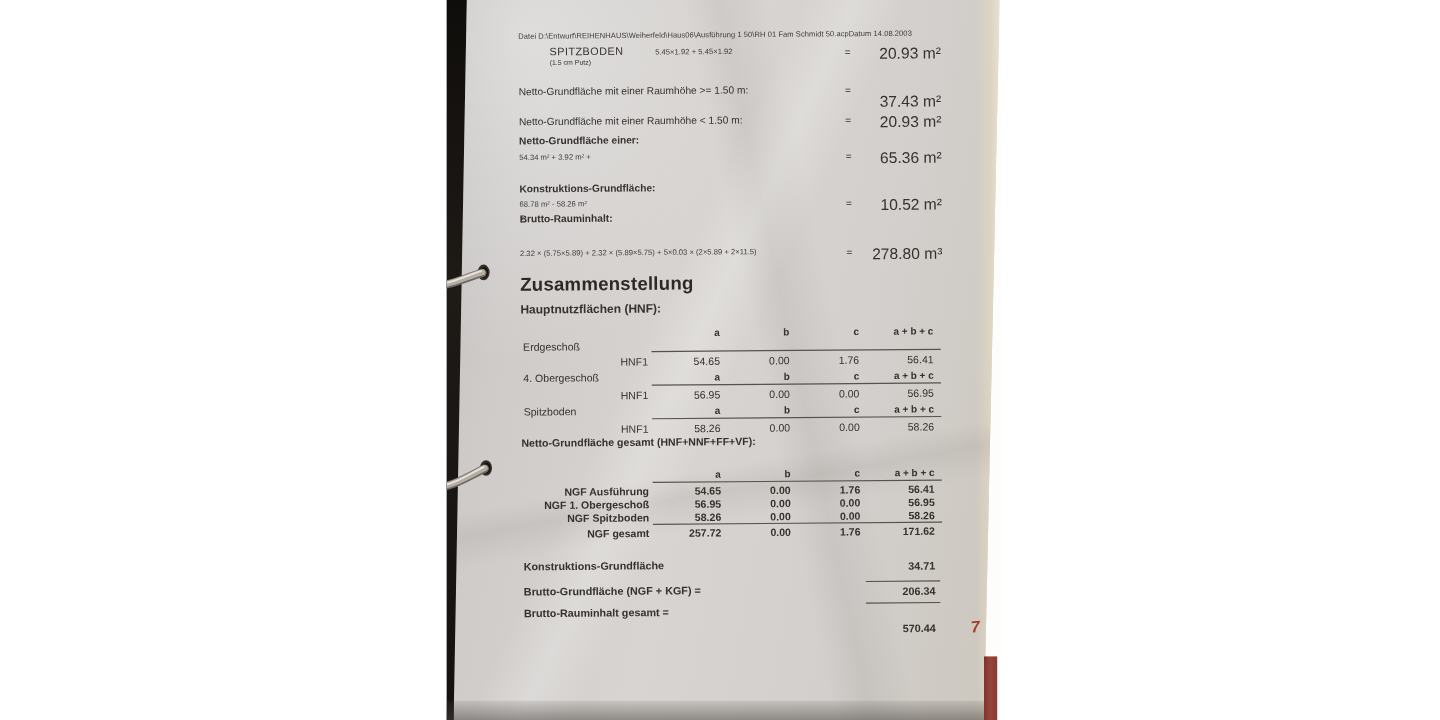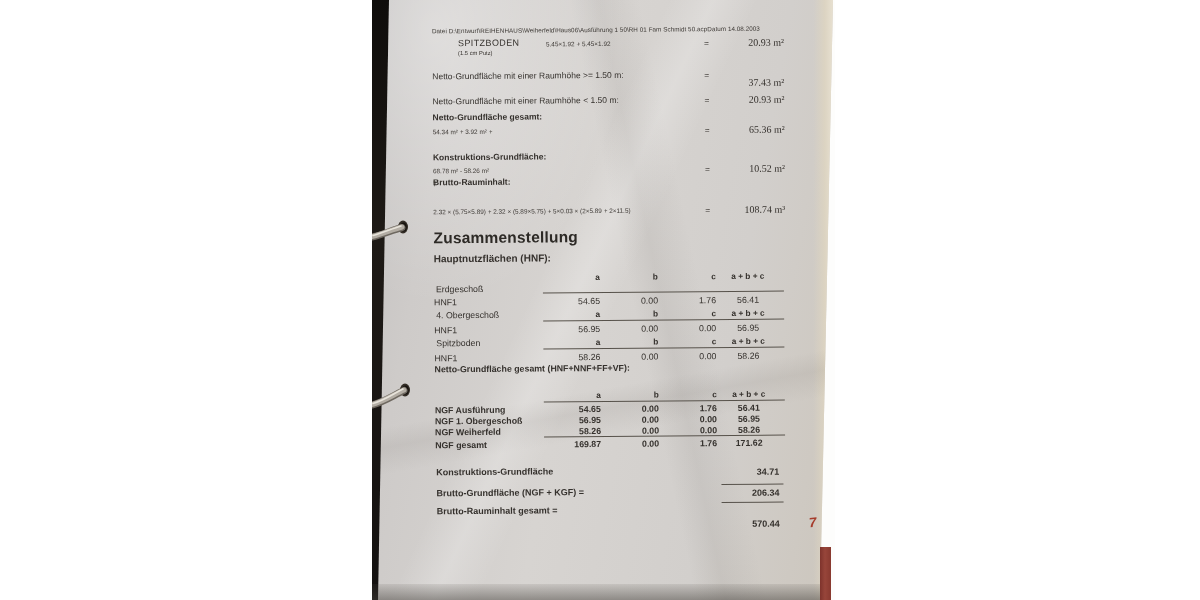--- a/index.html
+++ b/index.html
@@ -23,32 +23,32 @@
   .hdr{left:62px;top:26px;font-size:6.3px;color:#3d3935;letter-spacing:.05px;}
   .spz-label{left:88px;top:37px;font-size:9px;letter-spacing:.4px;}
   .spz-formula{left:176px;top:40px;font-size:6.4px;}
   .spz-sub{left:88px;top:49px;font-size:5.8px;}
   .lab{left:62px;}
   .eq{left:334px;font-size:8.4px;}
   .val{left:324px;width:90px;text-align:right;}
   .small{font-size:6.4px;color:#403c38;}
   .body{font-size:8.5px;}
   .bold{font-weight:700;}
-  .v{font-size:10px;font-family:Liberation Serif, serif;}
+  .v{font-size:13px;}
   .h1{left:62px;top:228px;font-size:15.5px;font-weight:700;letter-spacing:.2px;color:#2d2a26;}
   .h2{left:62px;top:252px;font-size:10px;font-weight:700;}
   .ngf-title{left:62px;top:363px;font-size:8.8px;font-weight:700;}
   .trow{position:absolute;left:0;width:462px;height:11px;font-size:8.8px;}
   .tcell{position:absolute;white-space:nowrap;}
   .floor{left:64px;}
-  .cl{left:62px;width:106px;text-align:left;}
+  .cl{left:62px;width:106px;text-align:right;}
   .c1{left:168px;width:60px;text-align:right;}
   .c2{left:230px;width:56px;text-align:right;}
   .c3{left:288px;width:56px;text-align:right;}
-  .c4{left:346px;width:60px;text-align:center;}
+  .c4{left:346px;width:60px;text-align:right;}
   .hdr6{font-size:8.3px;font-weight:600;padding-right:6px;}
   .hdr6.c4{padding-right:0;}
   .b .tcell{font-weight:700;}
   .rule{position:absolute;left:171px;width:241px;height:1px;background:#57524b;}
   .rule2{position:absolute;left:348px;width:62px;height:1px;background:#57524b;}
   .sum-lab{left:63px;font-size:9px;font-weight:700;}
   .sum-val{left:326px;width:80px;text-align:right;font-size:9px;font-weight:700;}
   .bottom-shade{position:absolute;left:0;top:584px;width:452px;height:16px;
       background:linear-gradient(to bottom, rgba(90,85,79,.12), rgba(72,68,63,.5));}
   .ring{position:absolute;left:0;}
@@ -78,36 +78,36 @@
         <div class="abs spz-sub">(1.5 cm Putz)</div>
 
         <div class="abs lab body" style="top:70px">Netto-Grundfläche mit einer Raumhöhe &gt;= 1.50 m:</div>
         <div class="abs eq" style="top:71px">=</div>
         <div class="abs val v" style="top:78px">37.43 m²</div>
 
         <div class="abs lab body" style="top:95px">Netto-Grundfläche mit einer Raumhöhe &lt; 1.50 m:</div>
         <div class="abs eq" style="top:96px">=</div>
         <div class="abs val v" style="top:95px">20.93 m²</div>
 
-        <div class="abs lab body bold" style="top:111px">Netto-Grundfläche gesamt:</div>
+        <div class="abs lab body bold" style="top:111px">Netto-Grundfläche einer:</div>
         <div class="abs lab small" style="top:127px">54.34 m² + 3.92 m² +</div>
         <div class="abs eq" style="top:126px">=</div>
         <div class="abs val v" style="top:125px">65.36 m²</div>
 
         <div class="abs lab body bold" style="top:151px">Konstruktions-Grundfläche:</div>
         <div class="abs lab small" style="top:166px">68.78 m² - 58.26 m²</div>
         <div class="abs eq" style="top:165px">=</div>
         <div class="abs val v" style="top:164px">10.52 m²</div>
 
         <div class="abs lab small" style="top:179px">7</div>
 
         <div class="abs lab body bold" style="top:176px">Brutto-Rauminhalt:</div>
         <div class="abs lab small" style="top:207px">2.32 × (5.75×5.89) + 2.32 × (5.89×5.75) + 5×0.03 × (2×5.89 + 2×11.5)</div>
         <div class="abs eq" style="top:206px">=</div>
-        <div class="abs val v" style="top:205px">108.74 m³</div>
+        <div class="abs val v" style="top:205px">278.80 m³</div>
 
         <div class="abs h1">Zusammenstellung</div>
         <div class="abs h2">Hauptnutzflächen (HNF):</div>
 
         <div id="hnf-table">
             <div class="trow " style="top: 272px;">
               <span class="tcell c1 hdr6">a</span>
               <span class="tcell c2 hdr6">b</span>
               <span class="tcell c3 hdr6">c</span>
               <span class="tcell c4 hdr6">a + b + c</span>
@@ -176,30 +176,30 @@
               <span class="tcell c4">56.41</span>
             </div>
             <div class="trow b" style="top: 415px;">
               <span class="tcell cl">NGF 1. Obergeschoß</span>
               <span class="tcell c1">56.95</span>
               <span class="tcell c2">0.00</span>
               <span class="tcell c3">0.00</span>
               <span class="tcell c4">56.95</span>
             </div>
             <div class="trow b" style="top: 426px;">
-              <span class="tcell cl">NGF Weiherfeld</span>
+              <span class="tcell cl">NGF Spitzboden</span>
               <span class="tcell c1">58.26</span>
               <span class="tcell c2">0.00</span>
               <span class="tcell c3">0.00</span>
               <span class="tcell c4">58.26</span>
             </div>
             <div class="rule" style="top: 436px;"></div>
             <div class="trow b" style="top: 439px;">
               <span class="tcell cl">NGF gesamt</span>
-              <span class="tcell c1">169.87</span>
+              <span class="tcell c1">257.72</span>
               <span class="tcell c2">0.00</span>
               <span class="tcell c3">1.76</span>
               <span class="tcell c4">171.62</span>
             </div>
           </div>
 
         <div class="abs sum-lab" style="top:466px">Konstruktions-Grundfläche</div>
         <div class="abs sum-val" style="top:468px">34.71</div>
         <div class="rule2" style="top:485px"></div>
         <div class="abs sum-lab" style="top:487px">Brutto-Grundfläche (NGF + KGF) =</div>

